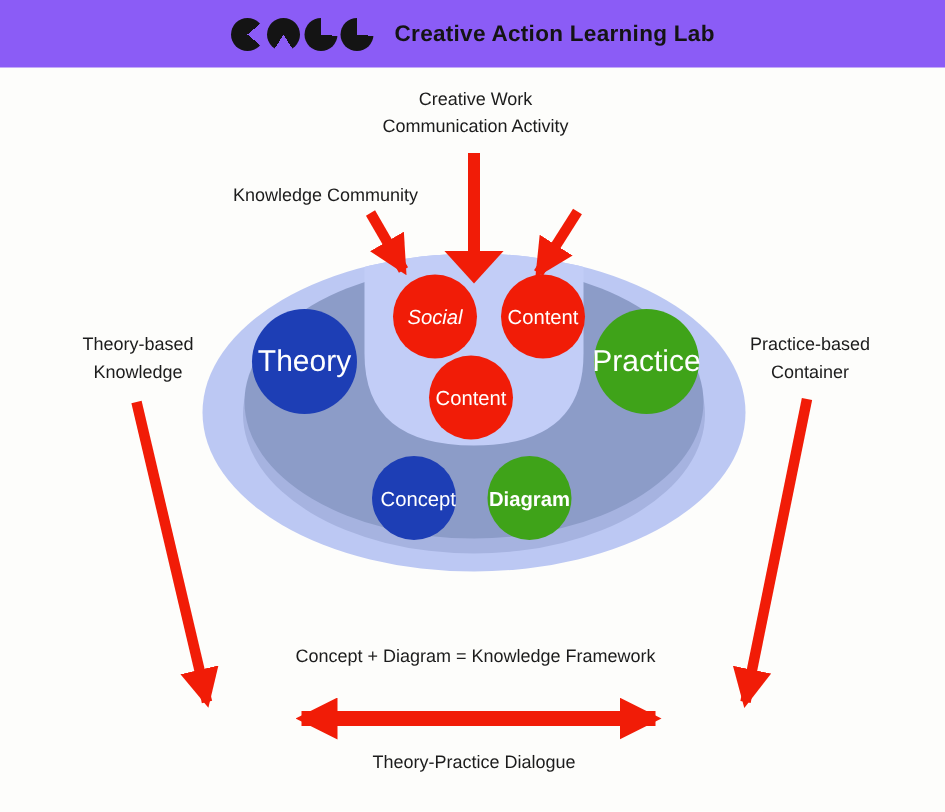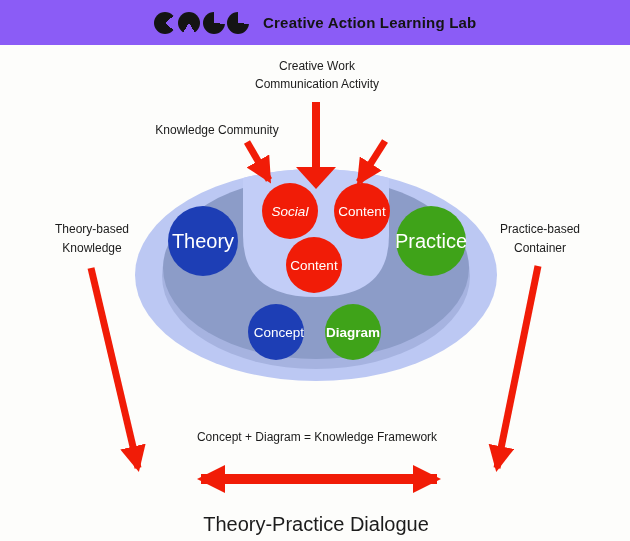--- a/index.html
+++ b/index.html
@@ -94,15 +94,15 @@
   </svg>
 
   <div class="lbl" style="left:207px; top:57px; width:220px;">Creative Work
 Communication Activity</div>
   <div class="lbl" style="left:117px; top:121px; width:200px;">Knowledge Community</div>
   <div class="lbl" style="left:12px; top:220px; width:160px; line-height:19px;">Theory-based
 Knowledge</div>
   <div class="lbl" style="left:460px; top:220px; width:160px; line-height:19px;">Practice-based
 Container</div>
   <div class="lbl" style="left:137px; top:416px; width:360px;margin-top:12px;">Concept + Diagram = Knowledge Framework</div>
-  <div class="lbl" style="left:186px; top:515px; width:260px; font-size:20px;">Theory-Practice Dialogue</div>
+  <div class="lbl" style="left:186px; top:499px; width:260px; font-size:12px;">Theory-Practice Dialogue</div>
 
 </div>
 
 </body></html>

